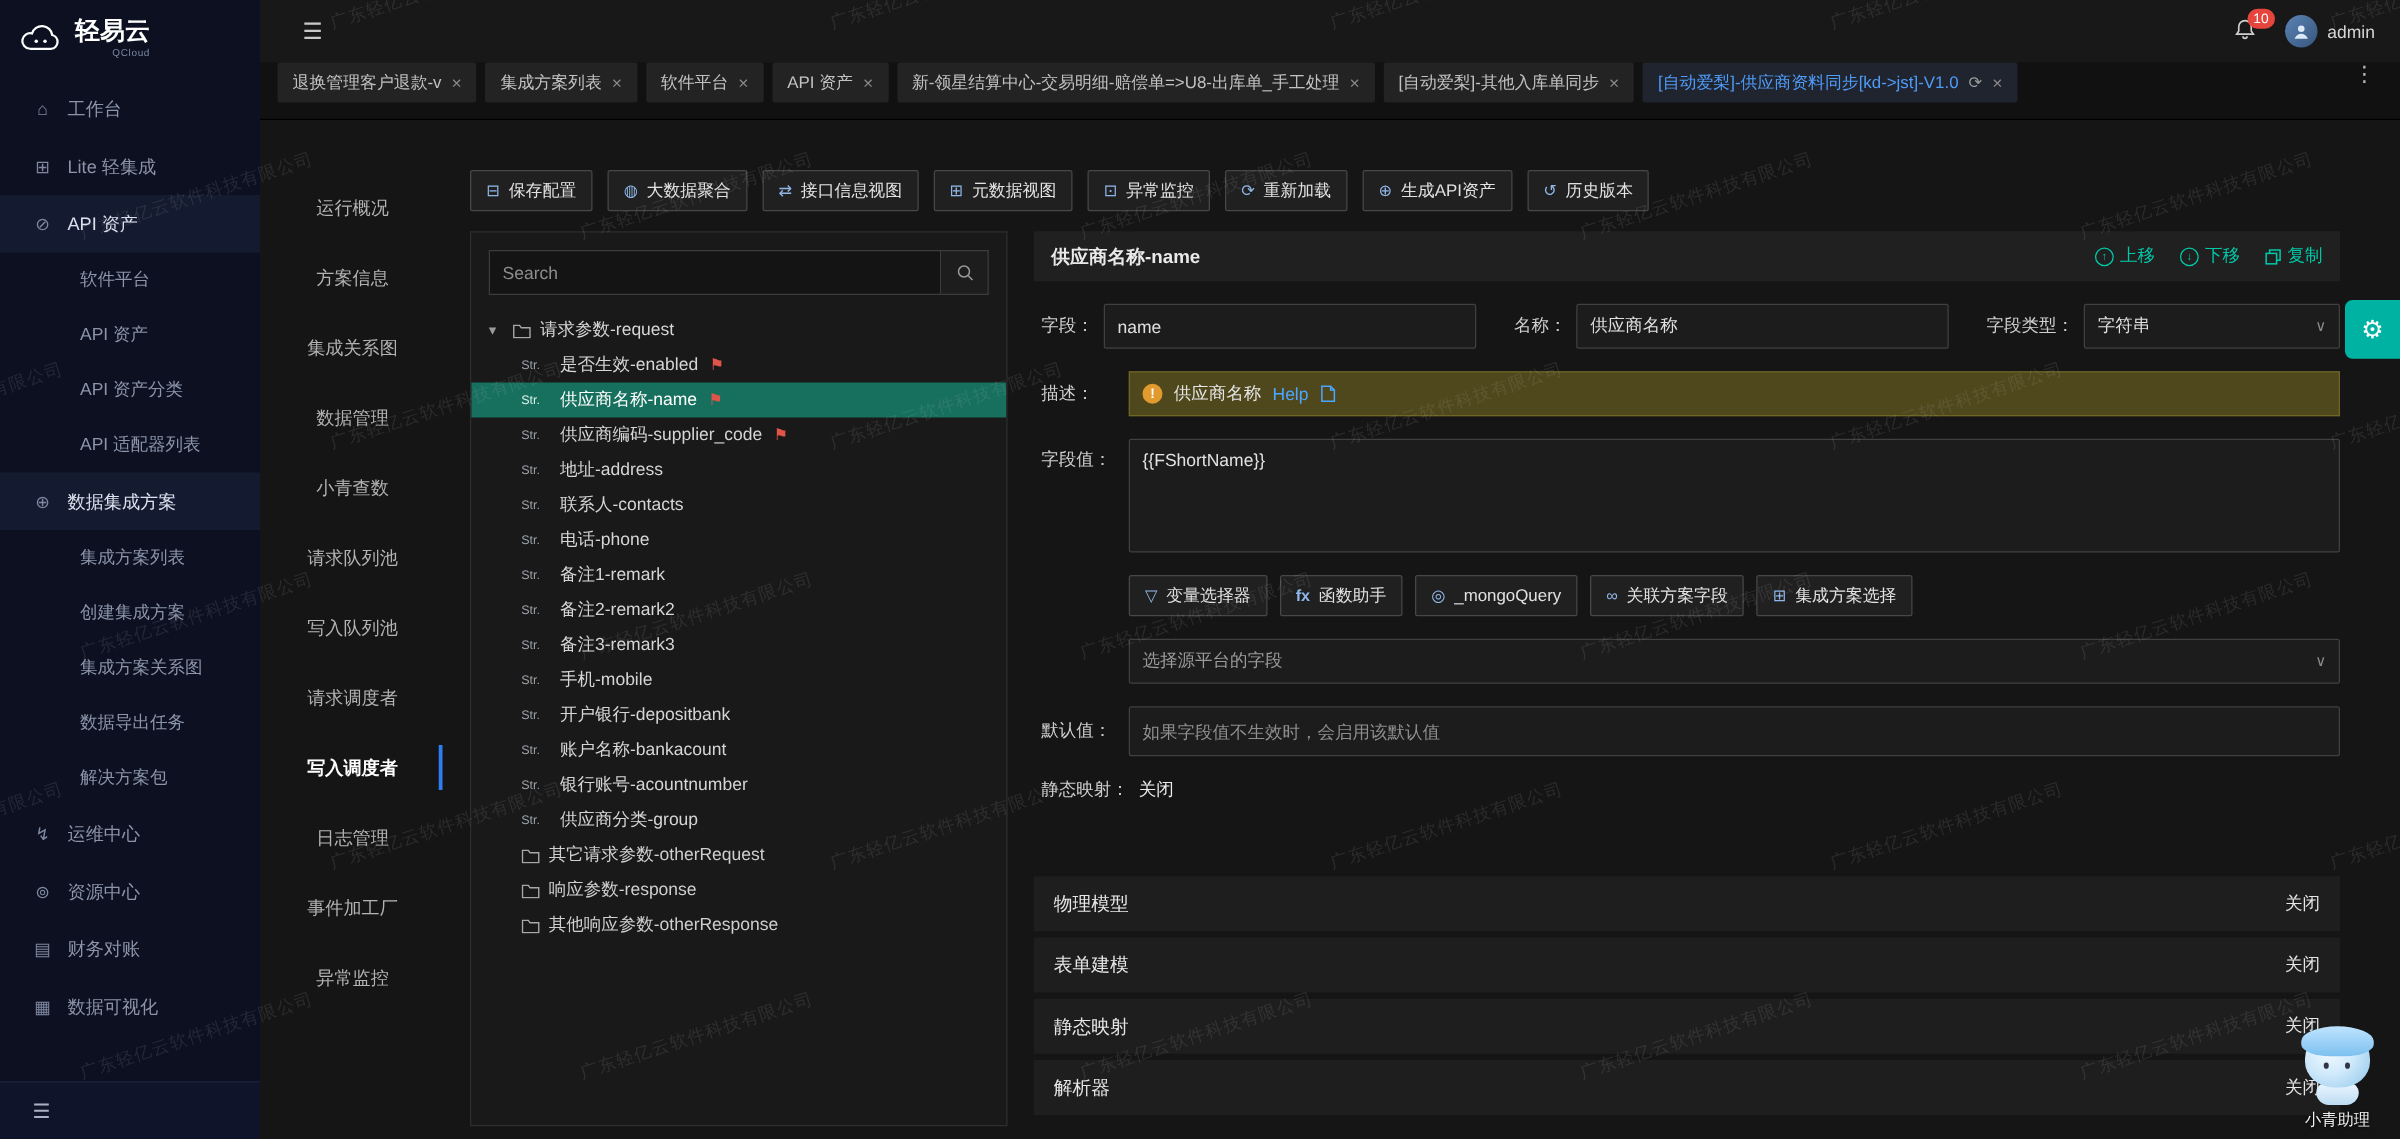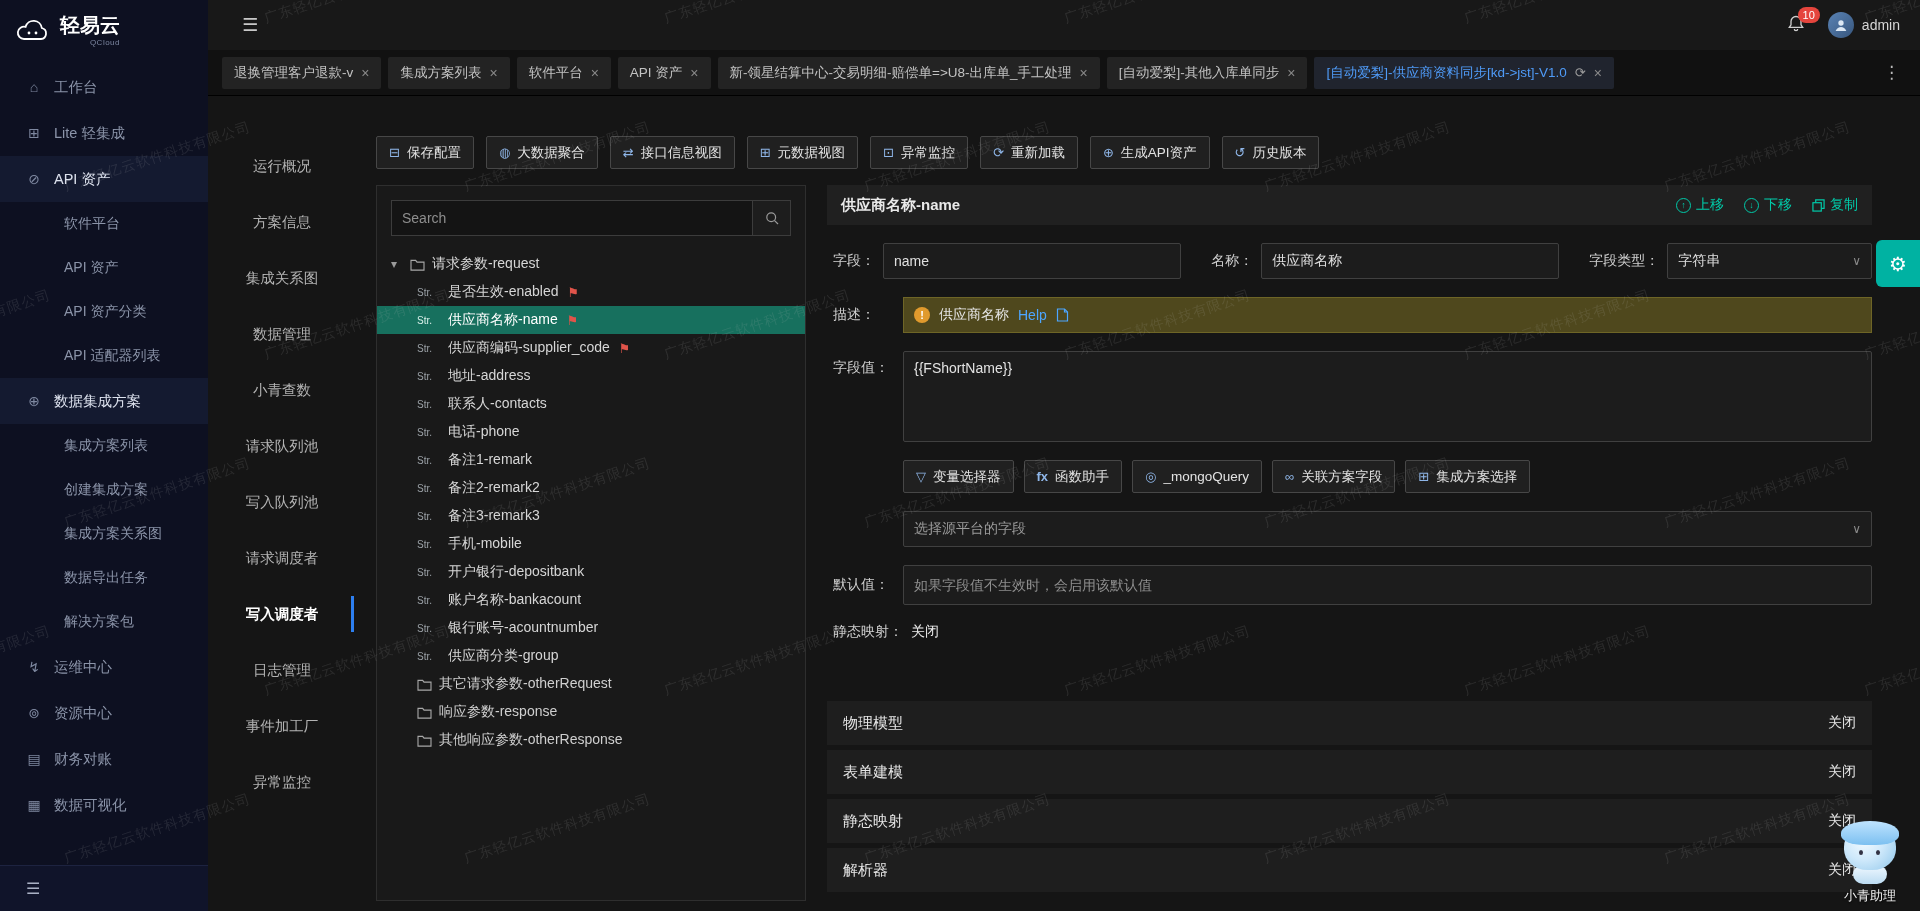--- a/index.html
+++ b/index.html
@@ -22,21 +22,21 @@
   
   .main{flex:1;display:flex;flex-direction:column;min-width:0}
   .topbar{height:50px;background:#181818;display:flex;align-items:center;padding:0 20px 0 34px}
   .collapse-ico{font-size:18px;color:#c8c8c8;cursor:pointer}
   .top-right{margin-left:auto;display:flex;align-items:center;gap:20px}
   .bell-wrap{position:relative;cursor:pointer;width:22px;height:22px}
   .badge{position:absolute;top:-7px;right:-12px;background:#e5453d;color:#fff;font-size:11px;border-radius:9px;padding:1px 5px;line-height:1.3}
   .user{display:flex;align-items:center;gap:8px;color:#d6d6d6;font-size:14px;cursor:pointer}
   .avatar{width:26px;height:26px;border-radius:50%;background:linear-gradient(135deg,#5a83b5,#37567d);display:flex;align-items:center;justify-content:center;overflow:hidden}
 
-  .tabsbar{height:46px;background:#111;display:flex;align-items:center;gap:7px;padding:0 14px;border-bottom:1px solid #000}
+  .tabsbar{height:46px;background:#111;display:flex;align-items:flex-start;gap:7px;padding:0 14px;border-bottom:1px solid #000}
   .tab{display:flex;align-items:center;gap:8px;height:32px;background:#232323;padding:0 12px;font-size:13.5px;color:#c2c2c2;cursor:pointer;border-radius:2px;white-space:nowrap}
   .tab .tab-close{color:#8a8a8a;font-size:14px;cursor:pointer}
   .tab.active{color:#4f9bf8;background:#20242e}
   .tab .tab-refresh{color:#9a9a9a;font-size:13px;cursor:pointer}
   .tabs-more{margin-left:auto;color:#bbb;font-size:17px;cursor:pointer;padding:0 6px}
 
   .content{flex:1;display:flex;min-height:0}
 
   
   .scheme-nav{width:148px;min-width:148px;padding-top:42px}

